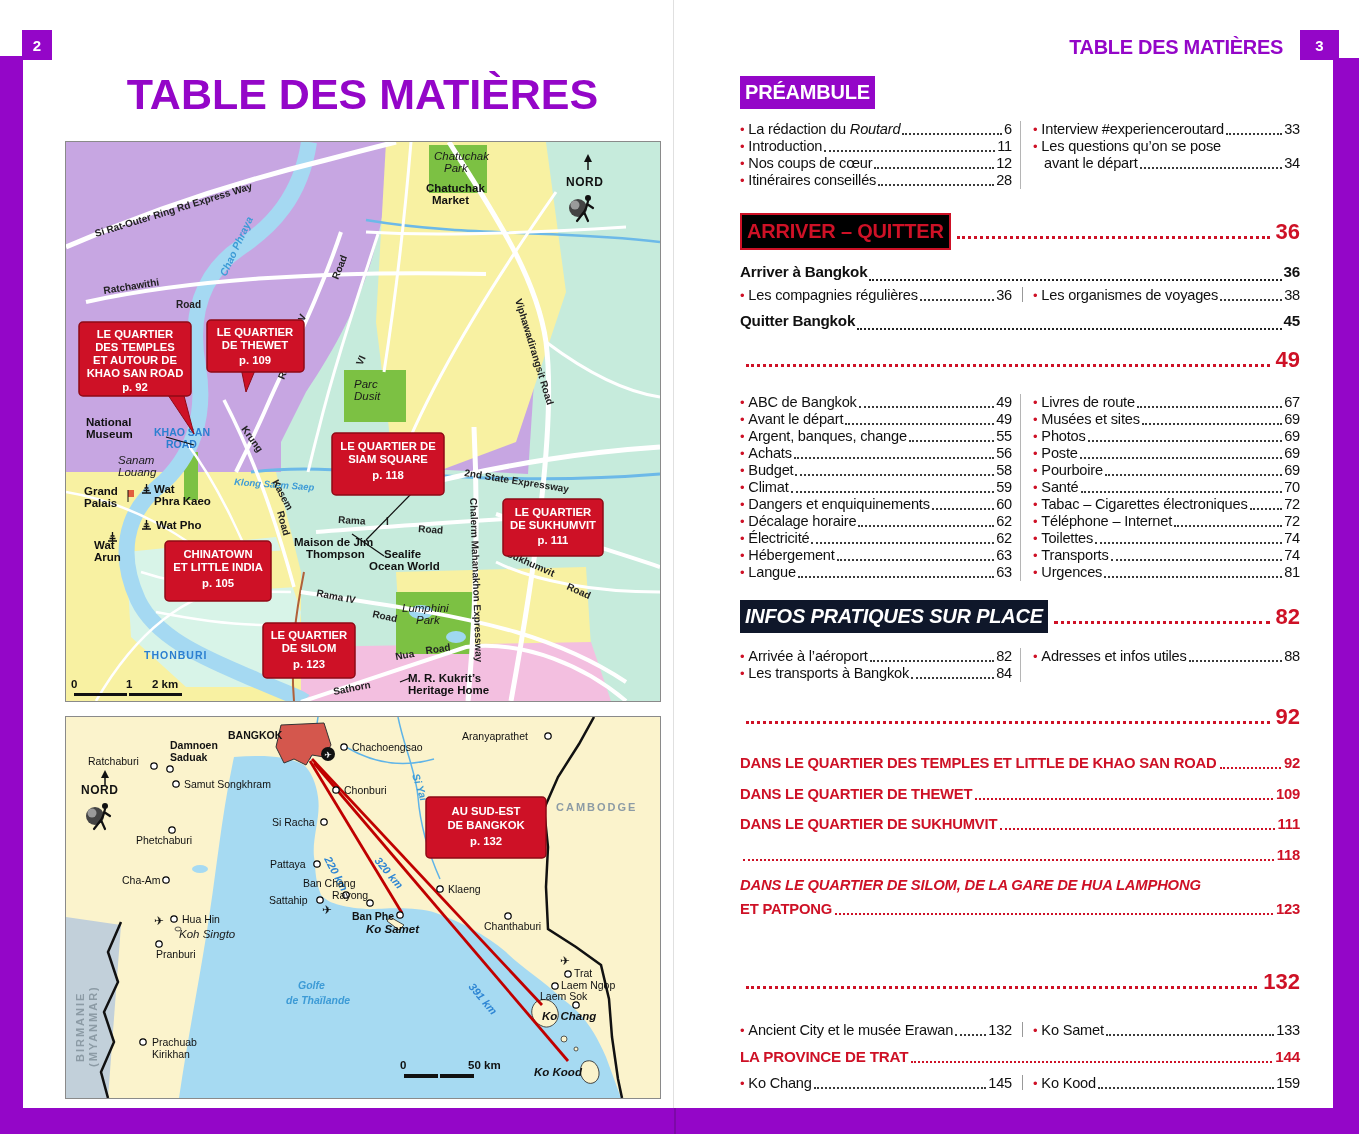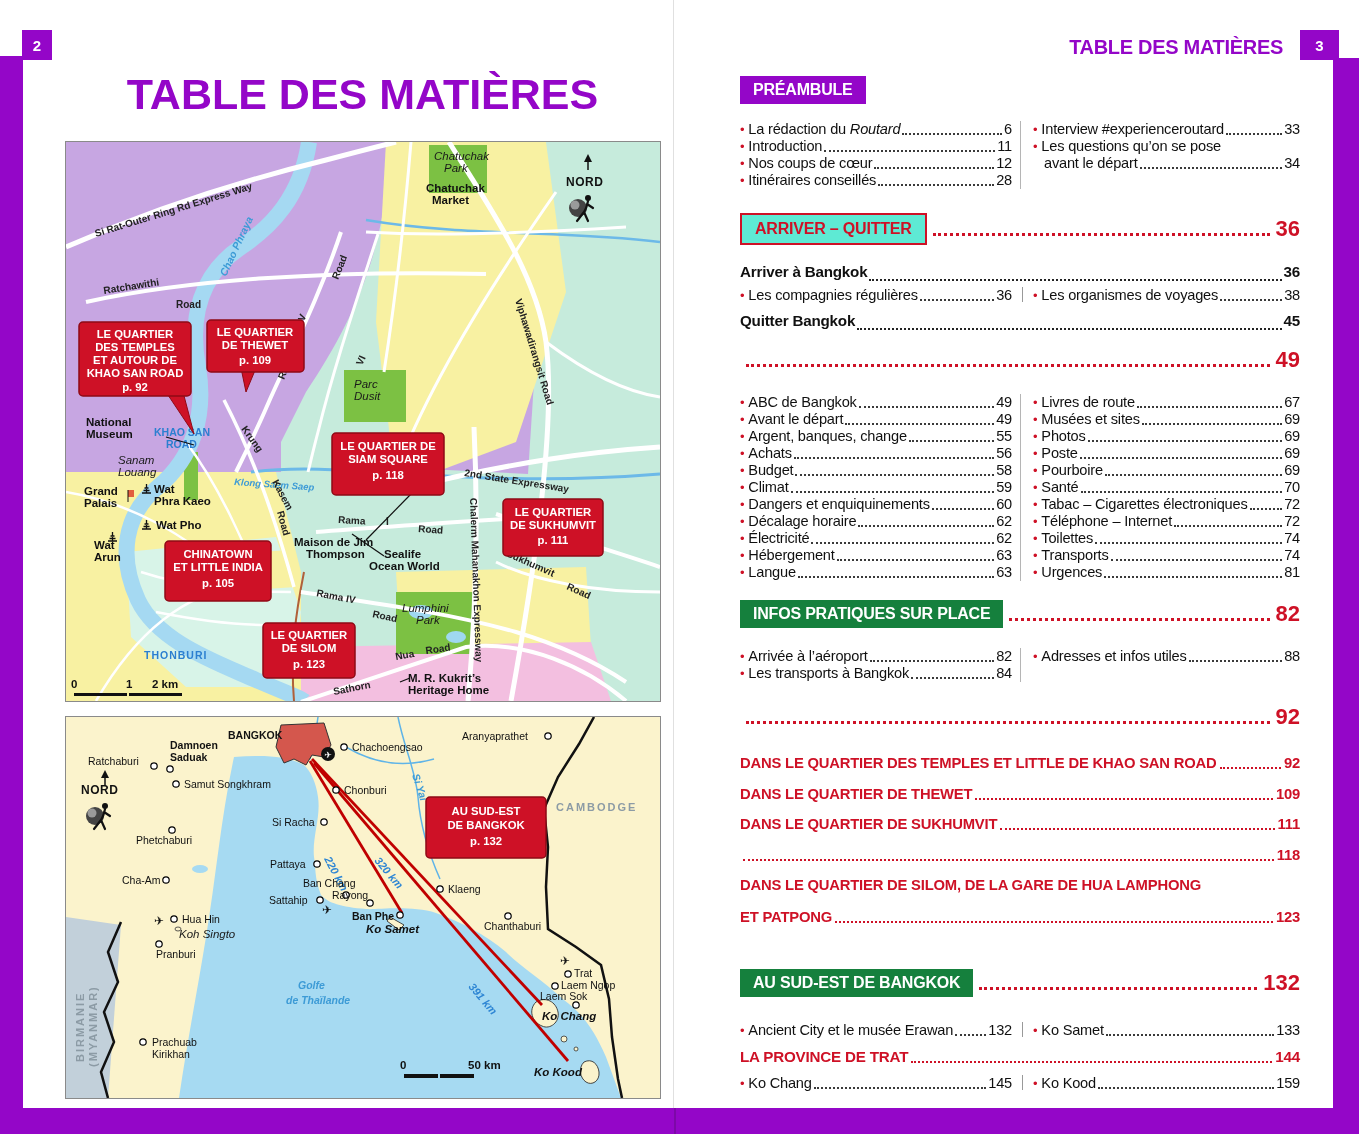--- a/index.html
+++ b/index.html
@@ -31,45 +31,45 @@
   .t-water{font-style:italic;font-weight:bold;font-size:10.5px;fill:#3D9BD6;}
   .t-road{font-weight:bold;font-size:10px;fill:#222;}
   .t-call{fill:#fff;font-weight:bold;font-size:11.3px;text-anchor:middle;}
   .t-city{font-size:10.5px;fill:#111;}
   .t-cityb{font-weight:bold;font-size:10.5px;fill:#111;}
   .t-gray{fill:#8C9BA5;font-weight:bold;letter-spacing:2px;font-size:11px;}
   .t-dist{fill:#2E86D4;font-style:italic;font-weight:bold;font-size:11px;}
   .t-nord{font-weight:bold;font-size:12px;fill:#111;letter-spacing:0.5px;}
   
   .sechead{position:absolute;left:740px;width:560px;display:flex;align-items:center;}
-  .secbox{font-weight:bold;font-size:16px;padding:5px 13px;white-space:nowrap;letter-spacing:-0.2px;}
+  .secbox{font-weight:bold;font-size:20px;padding:5px 5px;white-space:nowrap;letter-spacing:-0.2px;}
   .purplefill{background:#9406C8;color:#fff;}
-  .redline{border:2px solid #CE1126;color:#CE1126;background:#5eead4;}
-  .redfill{background:#15803d;color:#fff;}
+  .redline{border:2px solid #CE1126;color:#CE1126;background:#000000;}
+  .redfill{background:#0f172a;color:#fff;font-style:italic;}
   .secdots{flex:1;border-bottom:3px dotted #CE1126;margin:0 6px;height:1px;transform:translateY(5px);}
   .secpg{color:#CE1126;font-weight:bold;font-size:22px;}
   .cols{position:absolute;left:740px;width:560px;display:flex;}
   .colL{width:272px;flex:none;}
   .colR{flex:1;border-left:1px solid #b5b5b5;padding-left:12px;margin-left:8px;}
   .entry{display:flex;align-items:flex-end;line-height:17px;font-size:14.6px;color:#101010;letter-spacing:-0.2px;}
   .entry .b{color:#CE1126;margin-right:4px;font-size:13px;}
   .entry .lbl{white-space:nowrap;}
   .entry .dots{flex:1;min-width:6px;border-bottom:2px dotted #3a3a3a;margin:0 2px;transform:translateY(-3px);}
   .entry .pg{white-space:nowrap;}
   .entry.fat{font-weight:bold;font-size:15.2px;line-height:24px;}
   .entry.cont .lbl{margin-left:11px;}
   .tworow{position:absolute;left:740px;width:560px;display:flex;align-items:center;}
   .halfL{width:272px;flex:none;display:flex;}
   .halfR{flex:1;display:flex;}
   .halfL .entry,.halfR .entry{flex:1;}
   .vsep{width:1px;background:#999;height:15px;margin:0 10px 2px 10px;flex:none;}
   .qrow{display:flex;align-items:flex-end;line-height:18px;font-size:14.8px;font-weight:bold;
         color:#CE1126;margin-bottom:12.5px;letter-spacing:-0.2px;}
   .qrow .dots{flex:1;border-bottom:2.5px dotted #CE1126;margin:0 3px;transform:translateY(-3px);}
-  .qrow.l1{margin-bottom:14px;}
+  .qrow.l1{margin-bottom:6px;font-style:italic;}
   #quartier-rows,#sudest-rows{position:absolute;left:740px;width:560px;}
   .srow{margin-bottom:9px;}
 </style>
 </head>
 <body>
 
 <div id="left-bar" class="purple"></div>
 <div id="left-tab" class="tab purple">2</div>
 <div id="right-bar" class="purple"></div>
 <div id="right-tab" class="tab purple">3</div>
@@ -688,21 +688,20 @@
       <span>DANS LE QUARTIER DE SILOM, DE LA GARE DE HUA LAMPHONG</span>
     </div>
   <div class="qrow">
       <span>ET PATPONG</span>
       <span class="dots"></span>
       <span class="pg">123</span>
     </div>
 </div>
 
 <div class="sechead" style="top:969px">
-  <div class="secbox redfill">AU SUD-EST DE BANGKOK</div>
   <div class="secdots"></div>
   <div class="secpg">132</div>
 </div>
 <div id="sudest-rows" style="top:1022px">
   <div class="tworow srow" style="position:static">
     <div class="halfL">
         <div class="entry">
           <span class="b">•</span>
           <span class="lbl">Ancient City et le musée Erawan</span>
           <span class="dots"></span>

